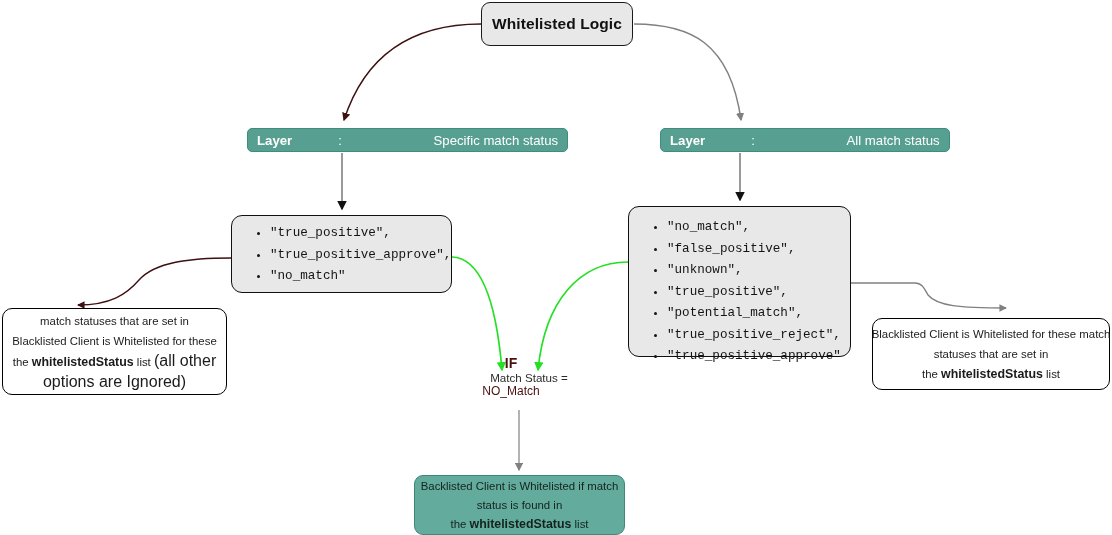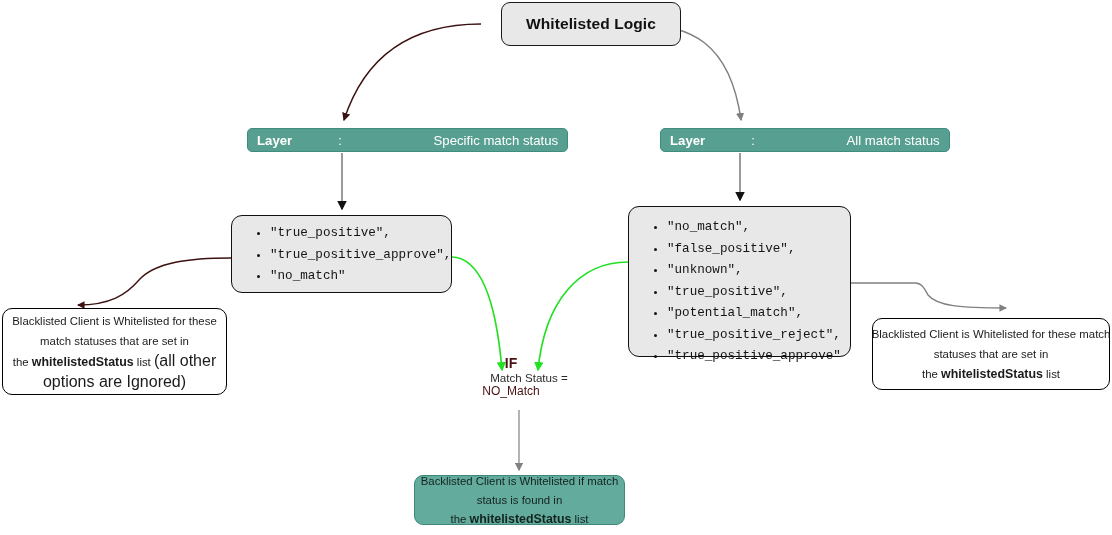--- a/index.html
+++ b/index.html
@@ -28,33 +28,32 @@
     pointer-events: none;
   }
   .node {
     position: absolute;
     box-sizing: border-box;
   }
   
   .title-node {
     left: 481px;
     top: 2px;
-    width: 180px;
+    width: 152px;
     height: 44px;
     background: #e8e8e8;
     border: 1.6px solid #1a1a1a;
     border-radius: 9px;
     display: flex;
     align-items: center;
     justify-content: center;
     font-size: 15.5px;
     font-weight: bold;
     color: #111111;
     letter-spacing: 0.1px;
-    margin-left: 20px;
   }
   
   .layer-pill {
     background: #57a091;
     border: 1.4px solid #3f8d7d;
     border-radius: 5px;
     height: 24px;
     display: flex;
     align-items: center;
     justify-content: center;
@@ -159,21 +158,21 @@
   #if-condition .val {
     font-size: 12px;
     font-weight: normal;
   }
 
   
   #result-box {
     left: 414px;
     top: 475px;
     width: 211px;
-    height: 50px;
+    height: 60px;
     background: #62ab9d;
     border: 1.3px solid #3d8878;
     border-radius: 9px;
     display: flex;
     flex-direction: column;
     align-items: center;
     justify-content: center;
     text-align: center;
     font-size: 11.4px;
     color: #15231f;
@@ -249,22 +248,22 @@
       <li>"false_positive",</li>
       <li>"unknown",</li>
       <li>"true_positive",</li>
       <li>"potential_match",</li>
       <li>"true_positive_reject",</li>
       <li>"true_positive_approve"</li>
     </ul>
   </div>
 
   <div class="node note-box" id="note-left">
+    <div class="line">match statuses that are set in</div>
     <div class="line">Blacklisted Client is Whitelisted for these</div>
-    <div class="line">match statuses that are set in</div>
     <div class="line"><span>the </span><b>whitelistedStatus</b><span> list </span><span class="small">(all other</span></div>
     <div class="line small">options are Ignored)</div>
   </div>
 
   <div class="node note-box" id="note-right">
     <div class="line">Blacklisted Client is Whitelisted for these match</div>
     <div class="line">statuses that are set in</div>
     <div class="line"><span>the </span><b>whitelistedStatus</b><span> list</span></div>
   </div>
 

